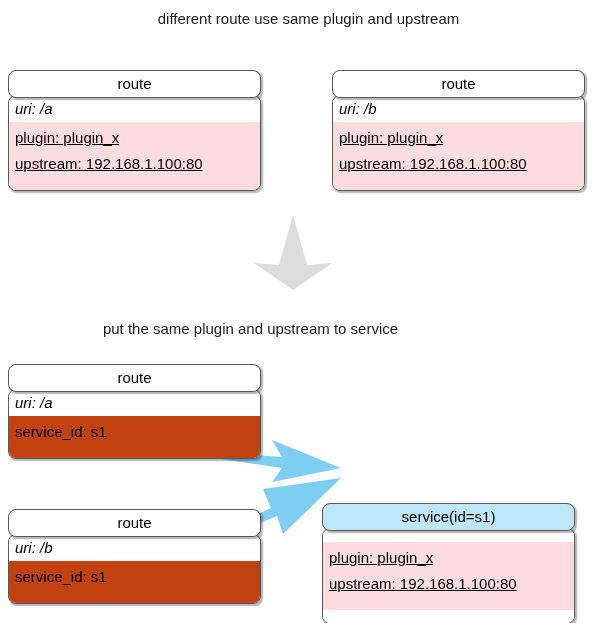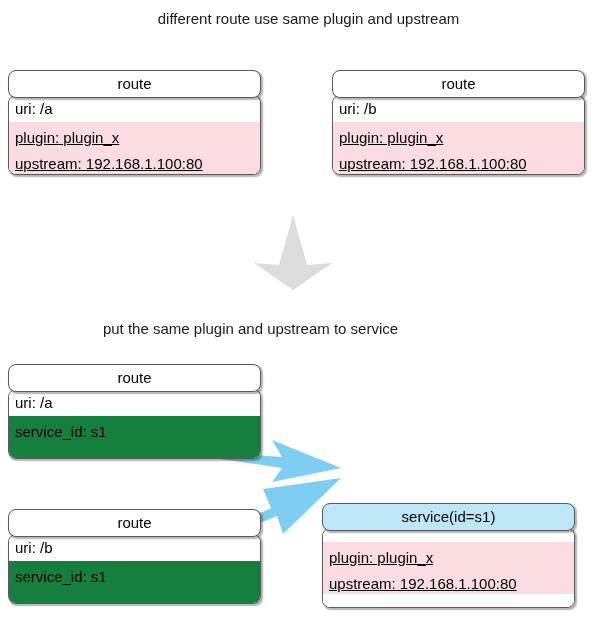--- a/index.html
+++ b/index.html
@@ -59,25 +59,25 @@
     box-shadow: 1.5px 1.5px 1.5px rgba(0,0,0,0.30);
     position: relative;
     z-index: 1;
   }
   .row {
     font-size: 15px;
     line-height: 20px;
     padding: 3px 0 3px 6px;
     white-space: nowrap;
   }
-  .row.white { background: #ffffff; }
+  .row.white { background: #ffffff; font-style: italic; }
   .row.pink  { background: #fbdce0; text-decoration: underline; }
-  .row.blue  { background: #15803d; }
+  .row.blue  { background: #c2410c; }
   .row.pad-top { padding-top: 6px; }
-  .row.pad-bot { padding-bottom: 0; }
+  .row.pad-bot { padding-bottom: 16px; }
   .spacer { height: 7px; }
 
   
   #arrows {
     position: absolute;
     left: 0;
     top: 0;
     width: 601px;
     height: 623px;
     pointer-events: none;

